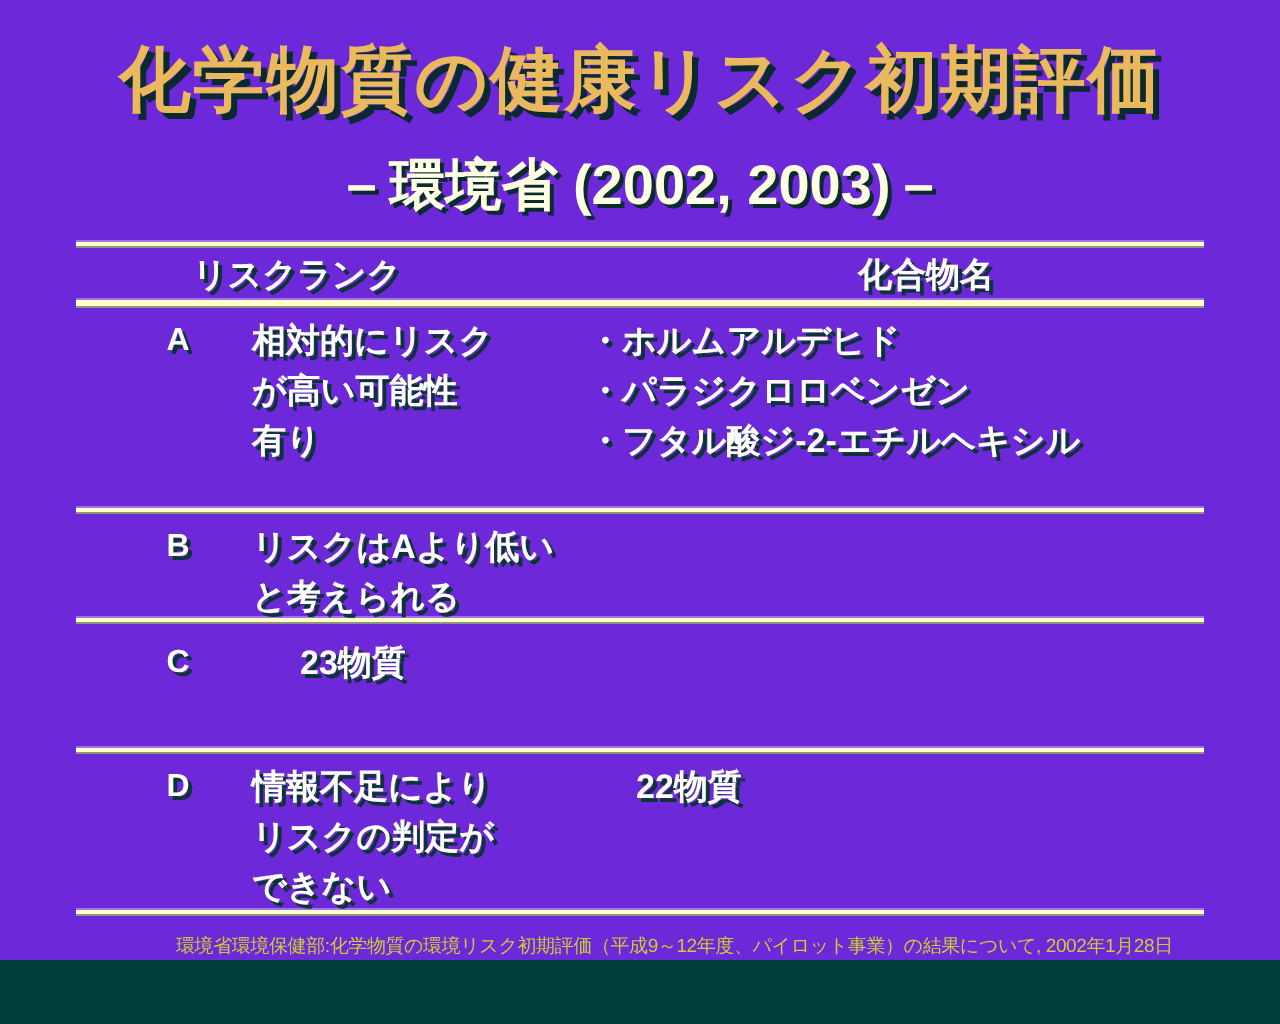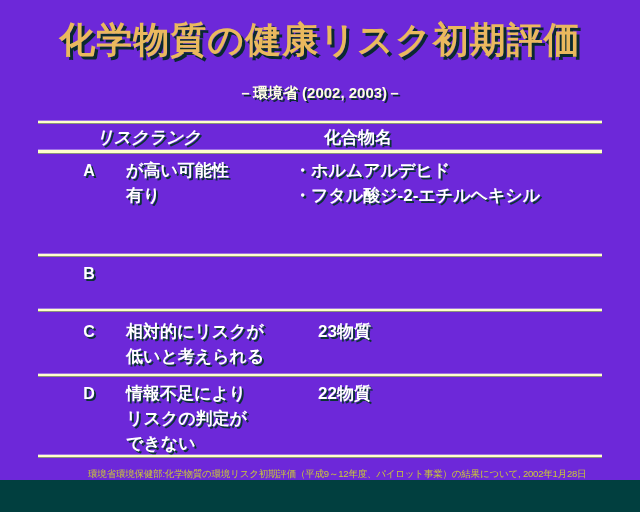--- a/index.html
+++ b/index.html
@@ -16,21 +16,21 @@
     font-size:36px;
     font-weight:bold;
     letter-spacing:1px;
     color:#eab95e;
     text-shadow:3px 3px 0 #0a2a30;
     line-height:44px;
   }
   .subtitle{
     margin-top:18px;
     text-align:center;
-    font-size:15px;
+    font-size:28px;
     font-weight:bold;
     color:#ffffe4;
     text-shadow:2px 2px 0 #0a2a30;
     line-height:26px;
   }
   .table-area{
     position:absolute;
     left:38px;top:121px;
     width:564px;
   }
@@ -44,22 +44,22 @@
   .grid-row{
     display:grid;
     grid-template-columns:88px 168px 1fr;
     color:#ffffff;
     font-weight:bold;
     font-size:17px;
     line-height:25px;
     text-shadow:2px 2px 0 #0b3434;
   }
   .header-row{height:26px;align-items:center;}
-  .h-rank{grid-column:1 / span 2;text-align:center;padding-right:35px;font-style:italic;}
-  .h-comp{padding-left:30px;}
+  .h-rank{grid-column:1 / span 2;text-align:center;padding-right:35px;}
+  .h-comp{padding-left:30px;text-align:center;}
   .body-row{padding-top:4px;box-sizing:border-box;}
   .row-a{height:100px;}
   .row-b{height:52px;}
   .row-c{height:62px;padding-top:7px;}
   .row-d{height:78px;}
   .c-rank{text-align:center;padding-left:14px;font-size:16px;}
   .count{padding-left:24px;}
   .footer{
     position:absolute;
     left:88px;top:468px;
@@ -86,39 +86,41 @@
       <div class="h-rank">リスクランク</div>
       <div class="h-comp">化合物名</div>
     </div>
 
     <div class="rule thick"></div>
 
     <div id="rows">
         <div class="grid-row body-row row-a">
           <div class="c-rank">A</div>
           <div class="c-desc">
+            <div>相対的にリスク</div>
             <div>が高い可能性</div>
             <div>有り</div>
           </div>
           <div class="c-comp">
             <div>・ホルムアルデヒド</div>
+            <div>・パラジクロロベンゼン</div>
             <div>・フタル酸ジ-2-エチルヘキシル</div>
           </div>
         </div>
         <div class="rule"></div>
         <div class="grid-row body-row row-b">
           <div class="c-rank">B</div>
+          <div class="c-desc">
+            <div>リスクはAより低い</div>
+            <div>と考えられる</div>
+          </div>
         </div>
         <div class="rule"></div>
         <div class="grid-row body-row row-c">
           <div class="c-rank">C</div>
-          <div class="c-desc">
-            <div>相対的にリスクが</div>
-            <div>低いと考えられる</div>
-          </div>
           <div class="c-comp count">
             <div>23物質</div>
           </div>
         </div>
         <div class="rule"></div>
         <div class="grid-row body-row row-d">
           <div class="c-rank">D</div>
           <div class="c-desc">
             <div>情報不足により</div>
             <div>リスクの判定が</div>

